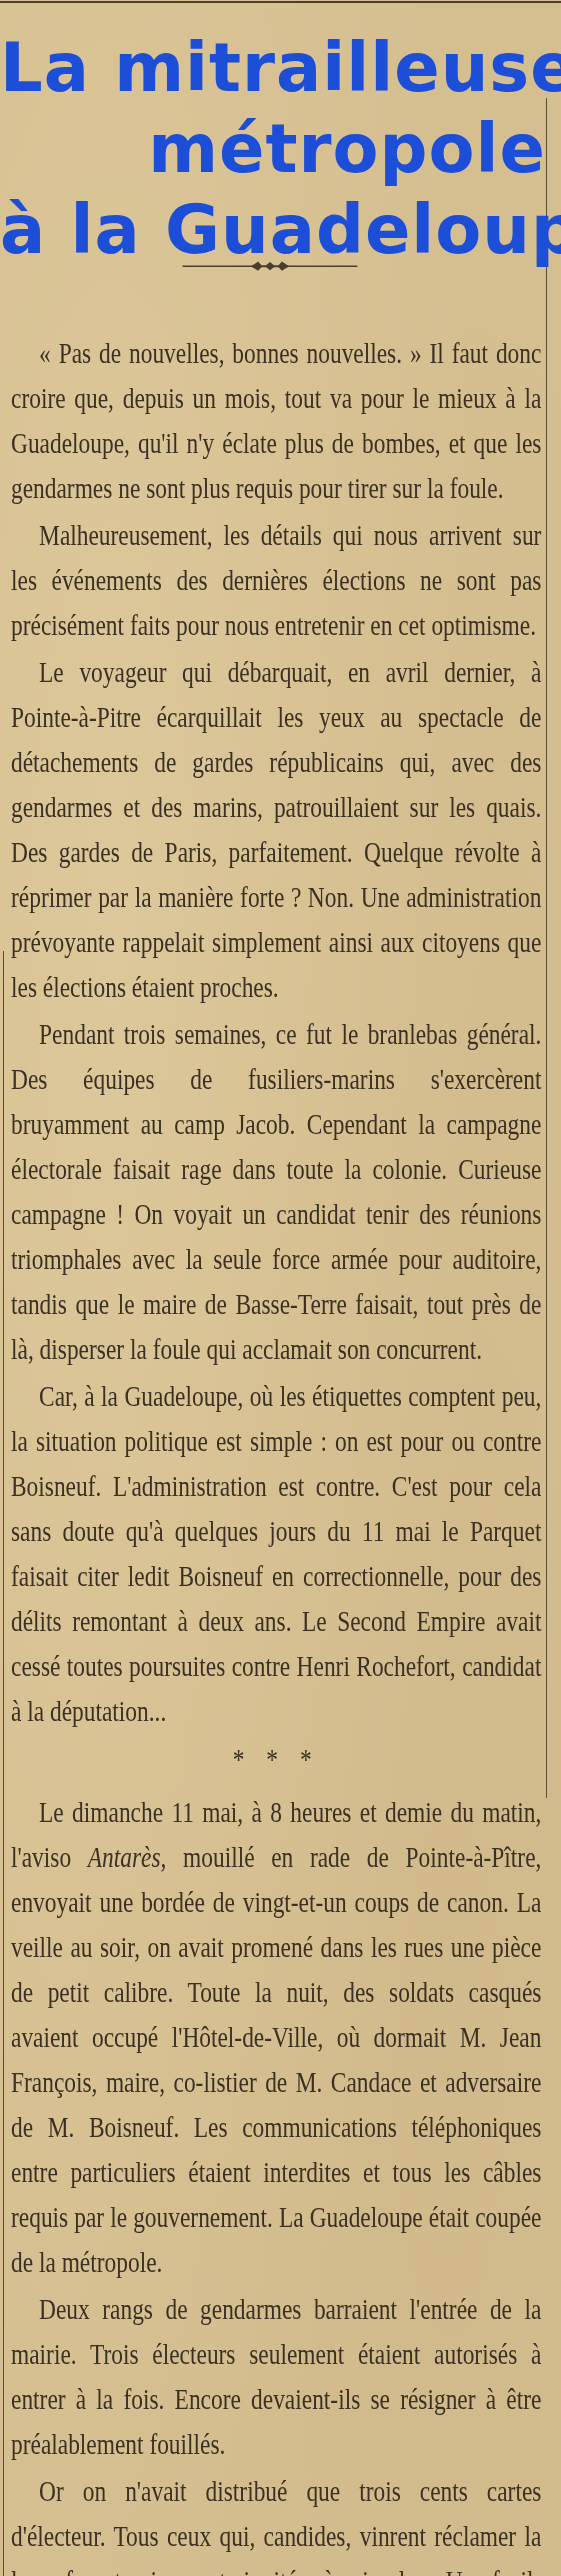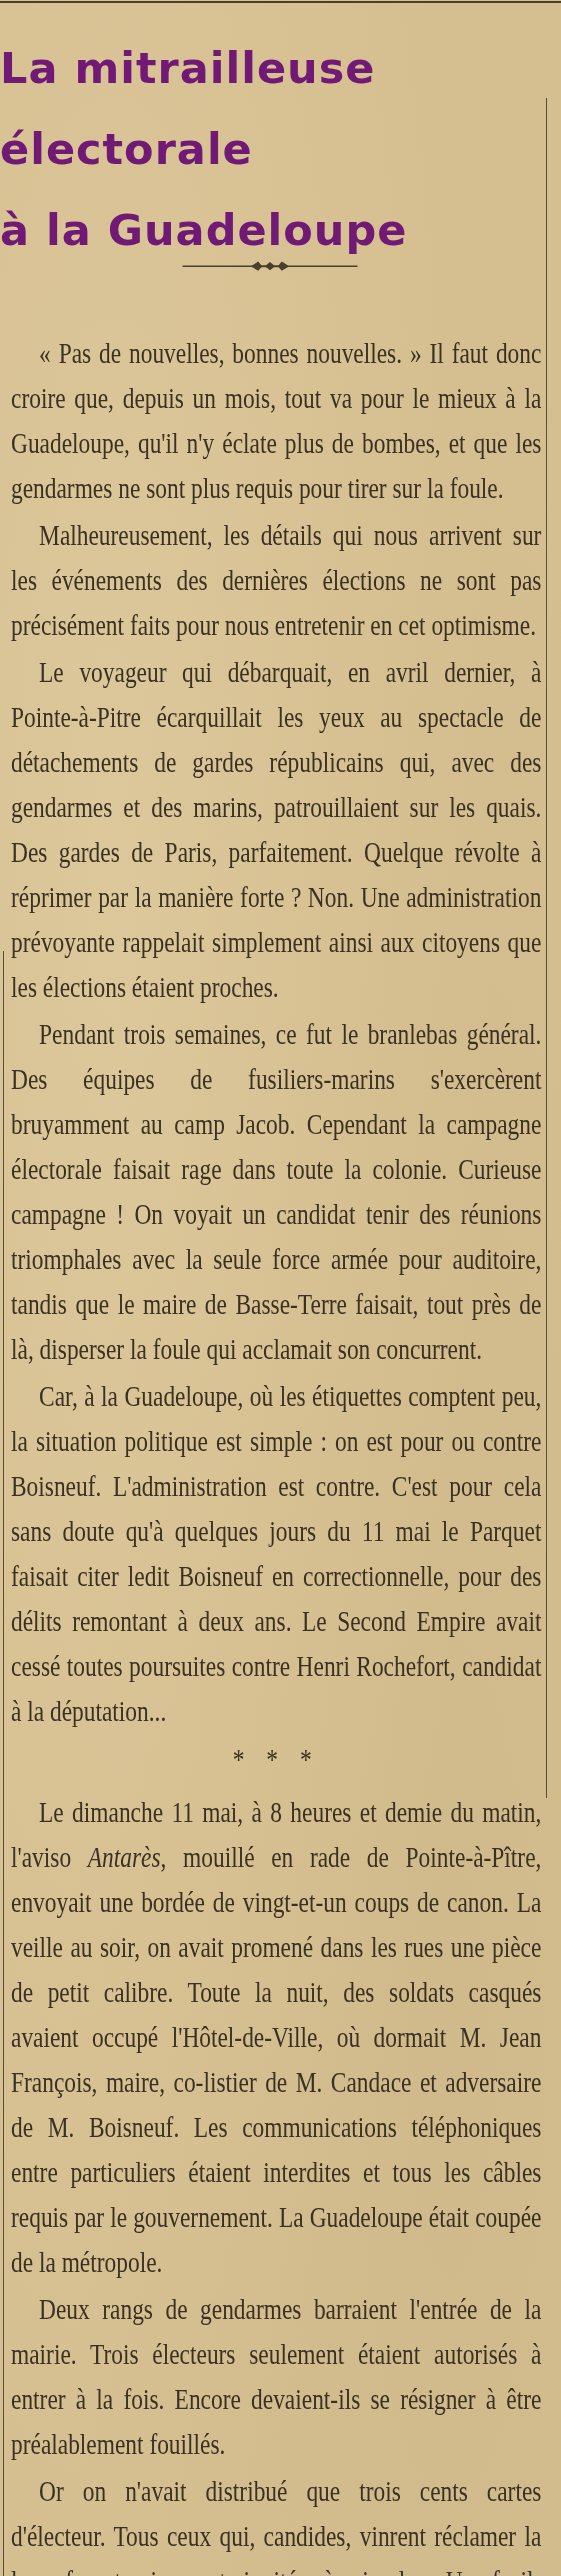--- a/index.html
+++ b/index.html
@@ -22,25 +22,25 @@
   .left-rule {
     position: absolute; left: 3.1px; top: 951px; width: 1px; height: 1968px;
     background: #5a4d36;
   }
   .right-rule {
     position: absolute; left: 546px; top: 98px; width: 1px; height: 1700px;
     background: #5a4d36;
   }
   .headline {
     position: absolute; left: 0; top: 28px; width: 546px;
-    text-align: left;
+    text-align: right;
     font-family: "DejaVu Sans", "Liberation Sans", sans-serif;
     font-weight: bold;
-    color: #701a75;
-    font-size: 43px;
+    color: #1d4ed8;
+    font-size: 67px;
     line-height: 81px;
     letter-spacing: 1px;
   }
   .headline div { white-space: nowrap; }
   .ornament {
     position: absolute; left: 180px; top: 260px; width: 180px; height: 12.4px;
   }
   .article {
     position: absolute; left: 11.3px; top: 330px; width: 531px;
     font-size: 30px;
@@ -63,21 +63,21 @@
 </style>
 </head>
 <body>
 
 <div class="top-rule"></div>
 <div class="left-rule"></div>
 <div class="right-rule"></div>
 
 <header class="headline">
   <div>La mitrailleuse</div>
-  <div>électorale</div>
+  <div>métropole</div>
   <div>à la Guadeloupe</div>
 </header>
 
 <div class="ornament">
   <svg width="180" height="12.4" viewBox="0 0 350 24">
     <line x1="5" y1="12" x2="140" y2="12" stroke="#4a3f2c" stroke-width="3"></line>
     <line x1="210" y1="12" x2="345" y2="12" stroke="#4a3f2c" stroke-width="3"></line>
     <line x1="140" y1="12" x2="210" y2="12" stroke="#4a3f2c" stroke-width="4"></line>
     <path d="M138 12 L152 3 L160 12 L152 21 Z" fill="#4a3f2c"></path>
     <path d="M165 12 L175 4 L185 12 L175 20 Z" fill="#4a3f2c"></path>

